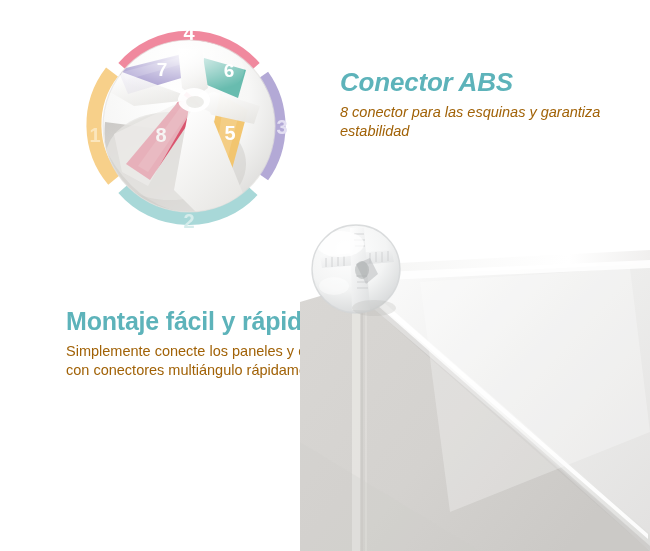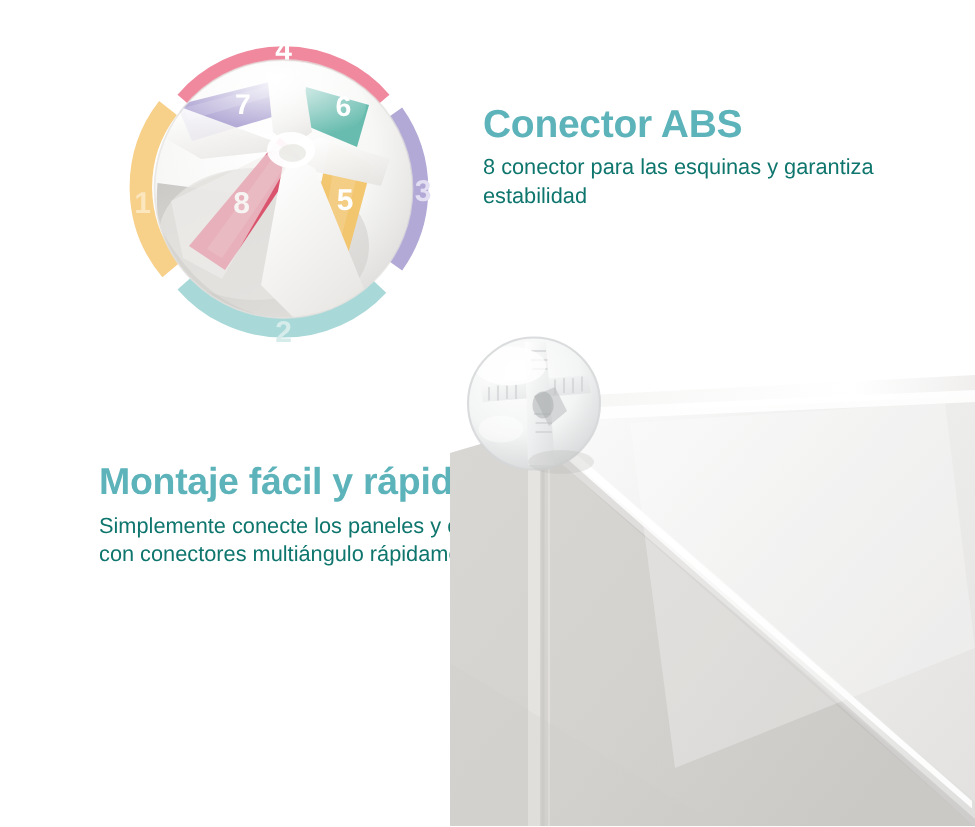--- a/index.html
+++ b/index.html
@@ -31,23 +31,24 @@
     display: block;
     width: 222px;
     height: 226px;
   }
 
   
   .feature-block {
     position: absolute;
   }
   #feature-connector {
-    left: 322px;
+    left: 340px;
     top: 68px;
     width: 300px;
+    font-style: italic;
   }
   #feature-assembly {
     left: 66px;
     top: 308px;
     width: 275px;
   }
   .feature-title {
     margin: 0 0 6px 0;
     font-family: "Liberation Sans", sans-serif;
     font-weight: bold;
@@ -58,21 +59,21 @@
     white-space: nowrap;
   }
   #feature-assembly .feature-title {
     font-size: 25px;
   }
   .feature-desc {
     margin: 0;
     font-family: "Liberation Sans", sans-serif;
     font-size: 14.5px;
     line-height: 1.33;
-    color: #0f766e;
+    color: #a16207;
   }
 
   
   #product-photo {
     position: absolute;
     left: 300px;
     top: 212px;
     width: 350px;
     height: 339px;
     overflow: hidden;

